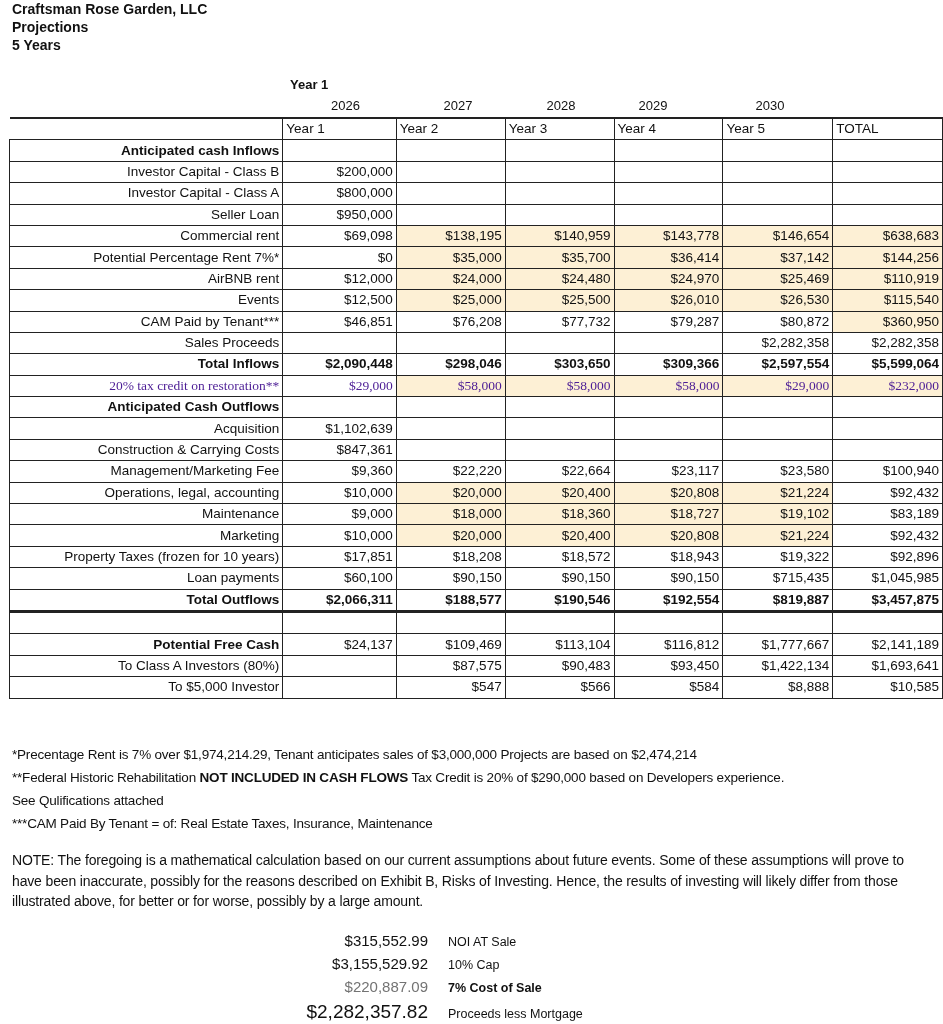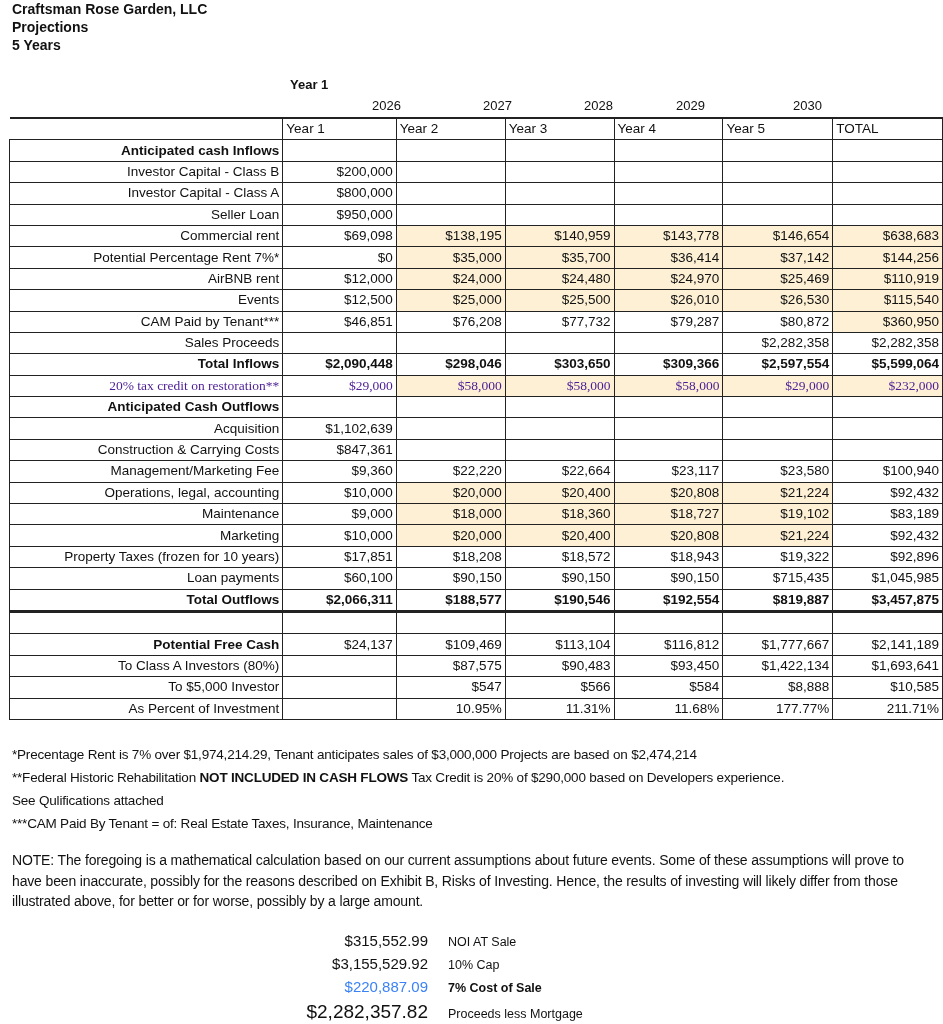--- a/index.html
+++ b/index.html
@@ -1,20 +1,20 @@
 <!DOCTYPE html>
 <html><head>
 <meta charset="utf-8">
 <style>
   html, body { margin: 0; padding: 0; background: #ffffff; }
   body { width: 943px; height: 1024px; position: relative; overflow: hidden; color: #111; }
   .title-block { position: absolute; left: 12px; top: 0px; font-family: "Liberation Sans", sans-serif; font-weight: bold; font-size: 14px; line-height: 18px; }
   .year1-label { position: absolute; left: 290px; top: 77px; font-family: "Liberation Sans", sans-serif; font-weight: bold; font-size: 13px; }
   .years-row { position: absolute; top: 98px; left: 0; height: 18px; width: 943px; font-family: "Liberation Sans", sans-serif; font-size: 13px; }
-  .years-row span { position: absolute; text-align: right; }
+  .years-row span { position: absolute; text-align: center; }
   table.proj { position: absolute; left: 9px; top: 117px; border-collapse: collapse; font-family: "Liberation Sans", sans-serif; font-size: 13.5px; }
   table.proj td { border: 1.5px solid #222; height: 20.4px; padding: 0 3px; white-space: nowrap; line-height: 18px; }
   td.lbl { width: 271px; text-align: right; }
   td.num { width: 106px; text-align: right; }
   td.c1 { width: 110px; }
   td.hdr { text-align: left; }
   tr.header-row td.lbl { border-left: none; border-top: 2px solid #222; }
   tr.header-row td { border-top: 2px solid #222; }
   .bold td { font-weight: bold; }
   td.b { font-weight: bold; }
@@ -22,21 +22,21 @@
   .shade { background: #fdf0d5; }
   tr.thick-bottom td { border-bottom: 3px solid #222; }
   .footnotes { position: absolute; left: 12px; top: 743px; font-family: "Liberation Sans", sans-serif; font-size: 13.5px; line-height: 23px; letter-spacing: -0.2px; }
   .note { position: absolute; left: 12px; top: 850px; width: 920px; font-family: "Liberation Sans", sans-serif; font-size: 14px; line-height: 20.5px; letter-spacing: -0.15px; }
   .sale-calc { position: absolute; left: 270px; top: 932px; font-family: "Liberation Sans", sans-serif; }
   .sale-row { display: flex; align-items: baseline; height: 23px; }
   .sale-val { width: 158px; text-align: right; font-size: 15px; padding-right: 20px; }
   .sale-lbl { font-size: 12.5px; text-align: center; }
   .sale-row.small .sale-val { font-size: 19px; }
   .sale-row.small .sale-lbl { font-size: 12.5px; }
-  .sale-row.grey .sale-val { color: #3b82f6; }
+  .sale-row.grey .sale-val { color: #737373; }
   .sale-row.bold-lbl .sale-lbl { font-weight: bold; }
 </style>
 </head>
 <body>
 
 <div class="title-block">
   <div>Craftsman Rose Garden, LLC</div>
   <div>Projections</div>
   <div>5 Years</div>
 </div>
@@ -316,29 +316,20 @@
   <tr>
     <td class="lbl">To $5,000 Investor</td>
     <td class="num c1"></td>
     <td class="num">$547</td>
     <td class="num">$566</td>
     <td class="num">$584</td>
     <td class="num">$8,888</td>
     <td class="num">$10,585</td>
   </tr>
 
-  <tr>
-    <td class="lbl">As Percent of Investment</td>
-    <td class="num c1"></td>
-    <td class="num">10.95%</td>
-    <td class="num">11.31%</td>
-    <td class="num">11.68%</td>
-    <td class="num">177.77%</td>
-    <td class="num">211.71%</td>
-  </tr>
 </tbody>
   </table>
 
 <div class="footnotes">
   <div>*Precentage Rent is 7% over $1,974,214.29, Tenant anticipates sales of $3,000,000 Projects are based on $2,474,214</div>
   <div><span>**Federal Historic Rehabilitation </span><b>NOT INCLUDED IN CASH FLOWS</b><span> Tax Credit is 20% of $290,000 based on Developers experience.</span></div>
   <div>See Qulifications attached</div>
   <div>***CAM Paid By Tenant = of: Real Estate Taxes, Insurance, Maintenance</div>
 </div>
 

